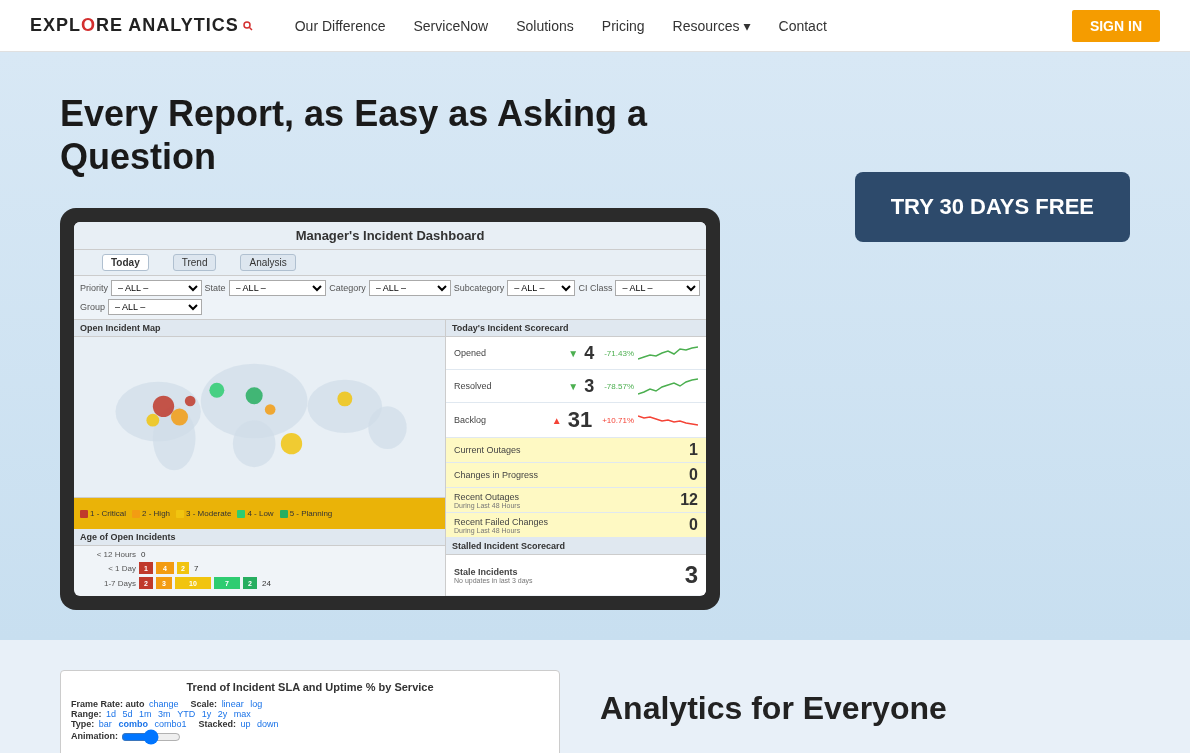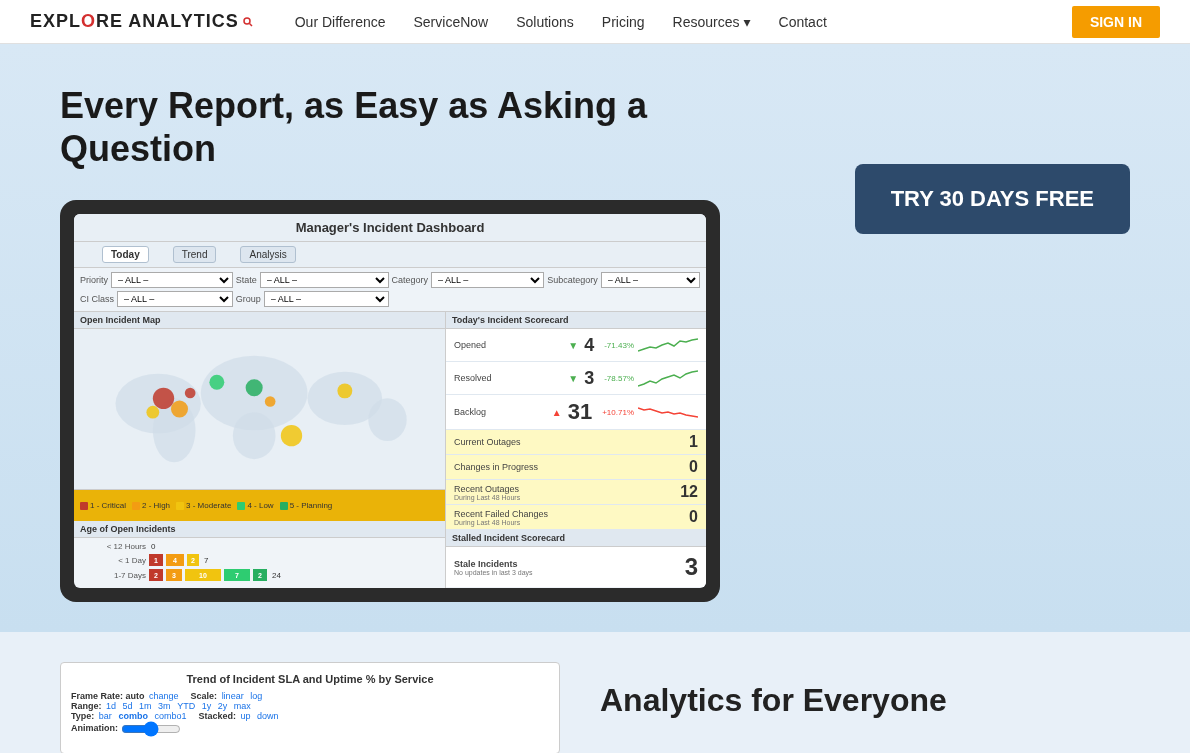--- a/index.html
+++ b/index.html
@@ -1,20 +1,20 @@
 <!DOCTYPE html>
 <html><head>
   <meta charset="utf-8">
   <style>
     * { margin: 0; padding: 0; box-sizing: border-box; }
     body { font-family: Arial, sans-serif; background: #fff; width: 1190px; overflow-x: hidden; }
 
     
     nav {
-      display: flex; align-items: center; height: 44px;
+      display: flex; align-items: center; height: 52px;
       padding: 0 30px; background: #fff;
       border-bottom: 1px solid #e0e0e0;
     }
     .nav-logo {
       font-size: 18px; font-weight: bold; color: #222;
       letter-spacing: 1px; margin-right: 40px; white-space: nowrap;
     }
     .nav-logo span { color: #d32f2f; }
     .nav-links { display: flex; align-items: center; gap: 28px; flex: 1; }
     .nav-link { font-size: 14px; color: #333; text-decoration: none; cursor: pointer; }
@@ -56,21 +56,21 @@
       background: #e8eff5; border-bottom: 1px solid #ccc;
     }
     .db-tab {
       padding: 2px 8px; font-size: 10px; cursor: pointer;
       background: #dde6ef; border: 1px solid #b0c0d0; border-radius: 3px;
       color: #333;
       margin-left: 22px;
     }
     .db-tab.active { background: #fff; font-weight: bold; }
     .db-filters {
-      display: grid; grid-template-columns: repeat(4, 1fr);
+      display: grid; grid-template-columns: repeat(5, 1fr);
       gap: 3px; padding: 4px 6px; background: #eef3f8;
       border-bottom: 1px solid #ccc;
     }
     .db-filter-row { display: flex; align-items: center; gap: 3px; font-size: 9px; }
     .db-filter-row label { color: #555; white-space: nowrap; }
     .db-filter-row select {
       font-size: 9px; padding: 1px 2px; border: 1px solid #aaa;
       background: #fff; flex: 1;
     }
     .db-body {
@@ -91,21 +91,21 @@
     }
     .db-legend {
       display: flex; gap: 6px; padding: 11px 6px;
       font-size: 8px; color: #333; background: #eab308;
       border-top: 1px solid #ccc; flex-wrap: wrap;
     }
     .legend-item { display: flex; align-items: center; gap: 2px; }
     .legend-dot { width: 8px; height: 8px; border-radius: 1px; }
 
     
-    .db-bar-section { padding: 4px 24px; }
+    .db-bar-section { padding: 4px 14px; }
     .bar-row { display: flex; align-items: center; gap: 3px; margin-bottom: 3px; font-size: 8px; }
     .bar-label { width: 48px; text-align: right; color: #555; font-size: 8px; }
     .bar-segment { height: 12px; display: flex; align-items: center; justify-content: center; font-size: 7px; color: #fff; font-weight: bold; }
     .bar-total { font-size: 8px; color: #333; margin-left: 2px; }
 
     
     .scorecard-title { font-size: 9px; color: #333; padding: 3px 6px; background: #e0e8f0; border-bottom: 1px solid #ccc; font-weight: bold; }
     .scorecard-row {
       display: flex; align-items: center;
       padding: 4px 8px; border-bottom: 1px solid #e0e8f0;

